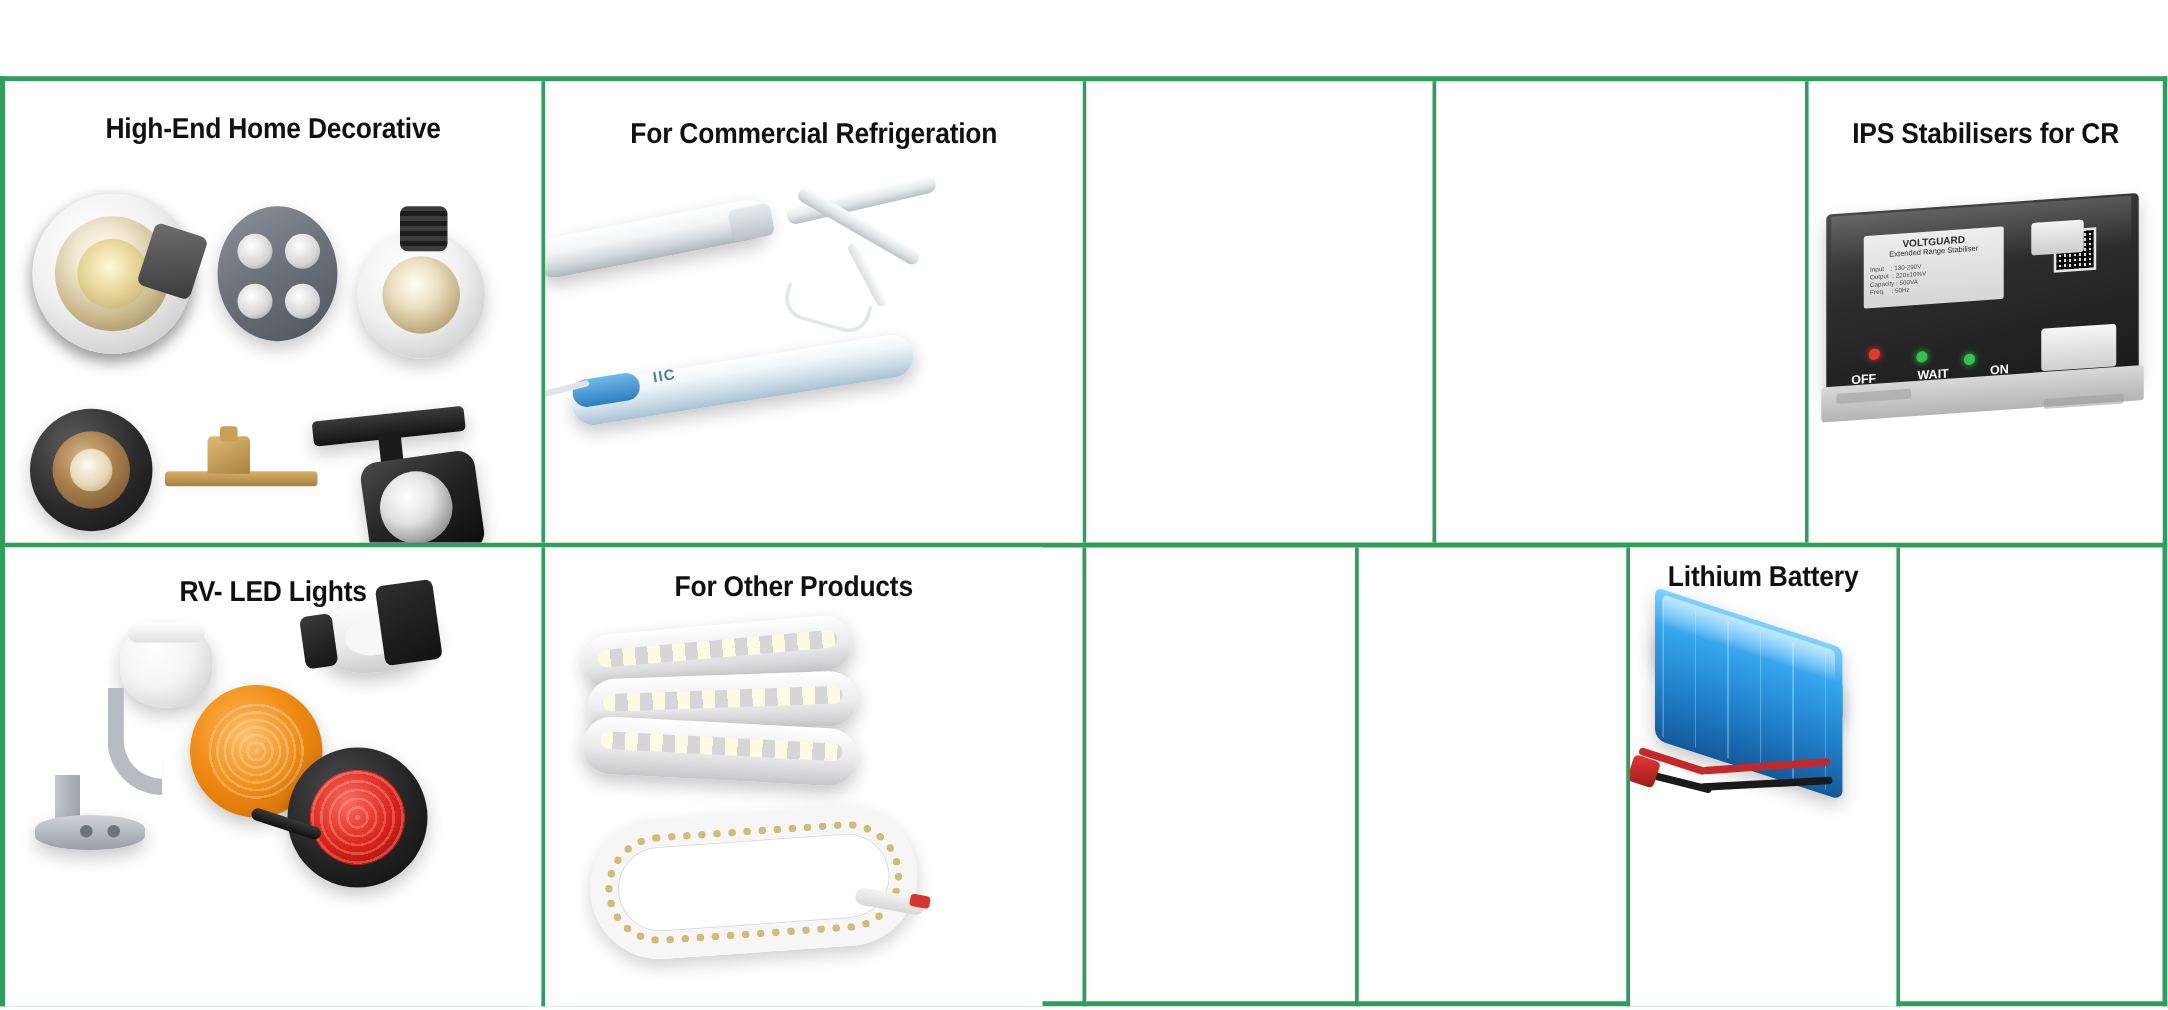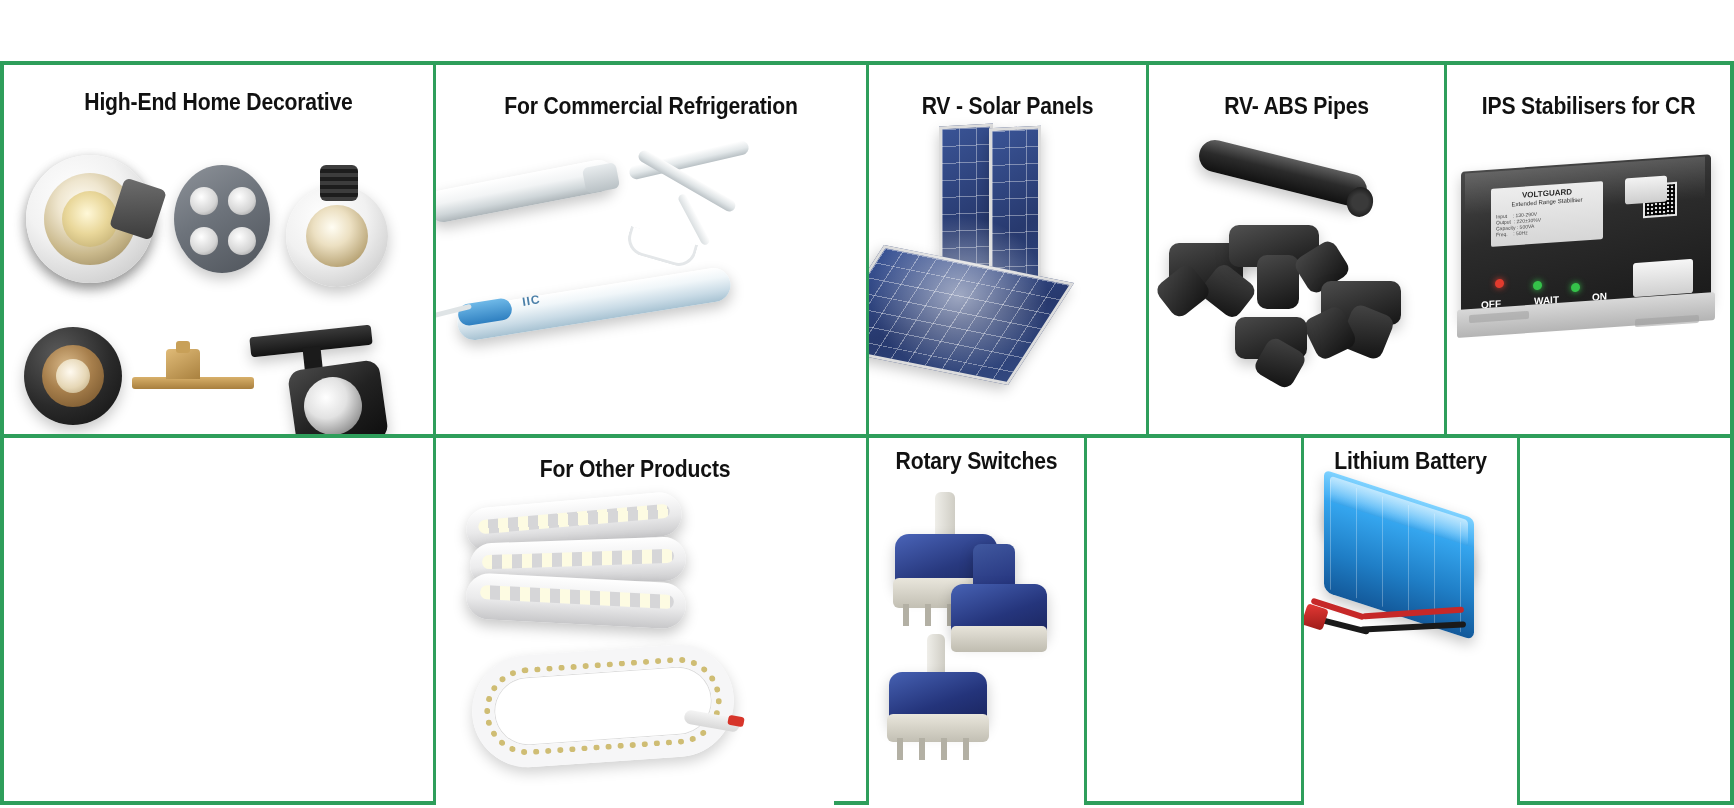--- a/index.html
+++ b/index.html
@@ -170,58 +170,21 @@
       <div class="art" style="left:190px;top:170px;width:70px;height:26px;border-radius:0 0 18px 18px;border:3px solid #e4e7e9;border-top:none;box-sizing:border-box;transform:rotate(16deg);"></div>
       <div class="art" style="left:230px;top:150px;width:56px;height:9px;border-radius:5px;transform:rotate(62deg);background:linear-gradient(to bottom,#ffffff,#d9dee0);"></div>
 
       <div class="art cyl shadow-soft" style="left:20px;top:222px;width:276px;height:34px;transform:rotate(-9deg);background:linear-gradient(to bottom,#ffffff 0%,#f0f6f9 30%,#c9dbe6 70%,#a7c2d2 100%);"></div>
       <div class="art" style="left:22px;top:236px;width:54px;height:22px;border-radius:11px;transform:rotate(-9deg);background:linear-gradient(to bottom,#6fb9e8,#2e7fc0);"></div>
       <div class="art" style="left:-8px;top:244px;width:44px;height:5px;border-radius:3px;transform:rotate(-14deg);background:#dfe4e6;"></div>
       <div class="art" style="left:86px;top:228px;width:26px;height:11px;transform:rotate(-9deg);color:#4a7fa8;font-size:12px;font-weight:700;letter-spacing:1px;">IIC</div>
     </div>
   </div>
 
-  <div class="cell" style="left:869px;top:65px;width:277px;height:369px;">
-    <div class="cell-title" style="top:28px;">RV - Solar Panels</div>
-
-    <div style="position:absolute;inset:0;">
-
-      <div class="art panel shadow-soft" style="left:70px;top:60px;width:54px;height:190px;transform:skewY(-3deg);"></div>
-      <div class="art panel shadow-soft" style="left:120px;top:62px;width:52px;height:188px;transform:skewY(-3deg);"></div>
-
-      <div class="art panel shadow-soft" style="left:-18px;top:190px;width:190px;height:120px;transform:matrix(1,0.20,-0.55,0.85,0,0);"></div>
-
-      <div class="art" style="left:0px;top:150px;width:180px;height:160px;background:radial-gradient(ellipse at 50% 50%, rgba(255,255,255,.55) 0%, rgba(255,255,255,0) 70%);"></div>
-    </div>
-  </div>
-
-  <div class="cell" style="left:1149px;top:65px;width:295px;height:369px;">
-    <div class="cell-title" style="top:28px;">RV- ABS Pipes</div>
-
-    <div style="position:absolute;inset:0;">
-
-      <div class="art shadow-soft" style="left:48px;top:92px;width:172px;height:32px;border-radius:16px;transform:rotate(14deg);background:linear-gradient(to bottom,#5f5f5f 0%,#2b2b2b 45%,#111 100%);"></div>
-      <div class="art" style="left:198px;top:122px;width:26px;height:30px;border-radius:50%;transform:rotate(14deg);background:radial-gradient(circle,#3a3a3a 40%,#0c0c0c 100%);"></div>
-
-      <div class="art shadow-soft" style="left:20px;top:178px;width:74px;height:46px;border-radius:10px;background:linear-gradient(160deg,#4a4a4a,#161616);"></div>
-      <div class="art" style="left:56px;top:206px;width:46px;height:40px;border-radius:10px;transform:rotate(38deg);background:linear-gradient(160deg,#444,#141414);"></div>
-      <div class="art" style="left:12px;top:206px;width:44px;height:40px;border-radius:10px;transform:rotate(-38deg);background:linear-gradient(160deg,#444,#141414);"></div>
-
-      <div class="art shadow-soft" style="left:80px;top:160px;width:90px;height:42px;border-radius:10px;background:linear-gradient(160deg,#515151,#171717);"></div>
-      <div class="art" style="left:108px;top:190px;width:42px;height:54px;border-radius:10px;background:linear-gradient(160deg,#4a4a4a,#131313);"></div>
-      <div class="art" style="left:150px;top:182px;width:46px;height:40px;border-radius:10px;transform:rotate(-32deg);background:linear-gradient(160deg,#474747,#131313);"></div>
-
-      <div class="art shadow-soft" style="left:172px;top:216px;width:80px;height:44px;border-radius:10px;background:linear-gradient(160deg,#4d4d4d,#151515);"></div>
-      <div class="art" style="left:196px;top:244px;width:44px;height:46px;border-radius:10px;transform:rotate(22deg);background:linear-gradient(160deg,#464646,#121212);"></div>
-      <div class="art" style="left:160px;top:246px;width:42px;height:44px;border-radius:10px;transform:rotate(-26deg);background:linear-gradient(160deg,#464646,#121212);"></div>
-
-      <div class="art shadow-soft" style="left:86px;top:252px;width:72px;height:42px;border-radius:10px;background:linear-gradient(160deg,#4a4a4a,#141414);"></div>
-      <div class="art" style="left:110px;top:278px;width:42px;height:40px;border-radius:10px;transform:rotate(30deg);background:linear-gradient(160deg,#444,#111);"></div>
-    </div>
-  </div>
+
 
   <div class="cell" style="left:1447px;top:65px;width:283px;height:369px;">
     <div class="cell-title" style="top:28px;">IPS Stabilisers for CR</div>
 
     <div style="position:absolute;inset:0;">
 
       <div class="art shadow-soft" style="left:14px;top:98px;width:250px;height:148px;transform:skewY(-4deg);
            background:linear-gradient(170deg,#4a4a4a 0%,#2c2c2c 40%,#1a1a1a 100%);border-radius:4px;"></div>
 
       <div class="art" style="left:18px;top:100px;width:240px;height:42px;transform:skewY(-4deg);
@@ -267,20 +230,56 @@
         <span>ON</span>
       </div>
 
       <div class="art" style="left:10px;top:236px;width:258px;height:28px;transform:skewY(-4deg);
            background:linear-gradient(to bottom,#d8d8d8,#b4b4b4);border-radius:3px;"></div>
       <div class="art" style="left:22px;top:248px;width:60px;height:8px;transform:skewY(-4deg);background:#9e9e9e;border-radius:2px;opacity:.55;"></div>
       <div class="art" style="left:188px;top:252px;width:64px;height:8px;transform:skewY(-4deg);background:#9e9e9e;border-radius:2px;opacity:.55;"></div>
     </div>
   </div>
 
+  <div class="cell" style="left:4px;top:438px;width:429px;height:367px;">
+    <div class="cell-title" style="top:22px;">RV- LED Lights</div>
+
+    <div style="position:absolute;inset:0;">
+
+      <div class="art shadow-soft" style="left:92px;top:62px;width:74px;height:66px;border-radius:40% 40% 46% 46%;
+           background:radial-gradient(circle at 38% 30%,#ffffff 0%,#f4f4f4 45%,#d6d6d6 80%,#bcbcbc 100%);"></div>
+      <div class="art" style="left:98px;top:60px;width:62px;height:16px;border-radius:10px;background:linear-gradient(to bottom,#fff,#e0e0e0);"></div>
+      <div class="art" style="left:82px;top:112px;width:44px;height:86px;border:13px solid #b8bcc0;border-radius:0 0 0 60px;border-top:none;border-right:none;box-sizing:border-box;"></div>
+      <div class="art" style="left:40px;top:182px;width:20px;height:44px;background:linear-gradient(to right,#c3c7cb,#9fa4a9);"></div>
+      <div class="art shadow-soft" style="left:24px;top:214px;width:88px;height:28px;border-radius:50%/40%;
+           background:linear-gradient(to bottom,#cfd3d7,#9aa0a6);"></div>
+      <div class="art" style="left:60px;top:222px;width:10px;height:10px;border-radius:50%;background:#6d7479;"></div>
+      <div class="art" style="left:82px;top:222px;width:10px;height:10px;border-radius:50%;background:#6d7479;"></div>
+
+      <div class="art shadow-soft" style="left:148px;top:110px;width:106px;height:106px;border-radius:50%;
+           background:radial-gradient(circle at 38% 32%,#ffb24d 0%,#f08a12 45%,#c96903 100%);"></div>
+      <div class="art" style="left:162px;top:124px;width:78px;height:78px;border-radius:50%;
+           background:repeating-radial-gradient(circle,rgba(255,255,255,.25) 0 2px,rgba(0,0,0,0) 2px 6px),
+           radial-gradient(circle at 40% 34%,#ffc06a 0%,#ef8d17 60%,#c36702 100%);"></div>
+
+      <div class="art shadow-soft" style="left:248px;top:42px;width:96px;height:58px;border-radius:50%/55%;
+           background:linear-gradient(to bottom,#ffffff,#eaeaea 60%,#cccccc 100%);transform:rotate(-6deg);"></div>
+      <div class="art" style="left:272px;top:56px;width:48px;height:30px;border-radius:50%/55%;background:#f7f7f7;transform:rotate(-6deg);"></div>
+      <div class="art" style="left:300px;top:28px;width:46px;height:64px;border-radius:6px;background:linear-gradient(160deg,#2e2e2e,#121212);transform:rotate(-8deg);"></div>
+      <div class="art" style="left:238px;top:54px;width:26px;height:42px;border-radius:6px;background:linear-gradient(160deg,#3a3a3a,#141414);transform:rotate(-8deg);"></div>
+
+      <div class="art shadow-soft" style="left:226px;top:160px;width:112px;height:112px;border-radius:50%;
+           background:radial-gradient(circle at 38% 30%,#4a4a4a 0%,#232323 55%,#0c0c0c 100%);"></div>
+      <div class="art" style="left:244px;top:178px;width:76px;height:76px;border-radius:50%;
+           background:repeating-radial-gradient(circle,rgba(255,255,255,.22) 0 2px,rgba(0,0,0,0) 2px 7px),
+           radial-gradient(circle at 40% 34%,#ff6a5e 0%,#d92116 55%,#8d1009 100%);"></div>
+      <div class="art" style="left:196px;top:216px;width:58px;height:10px;border-radius:5px;transform:rotate(18deg);
+           background:linear-gradient(to bottom,#3a3a3a,#111);"></div>
+    </div>
+  </div>
 
   <div class="cell" style="left:436px;top:438px;width:398px;height:367px;">
     <div class="cell-title" style="top:18px;">For Other Products</div>
 
     <div style="position:absolute;inset:0;">
 
       <div class="art shadow-soft" style="left:30px;top:62px;width:216px;height:44px;border-radius:22px;
            background:linear-gradient(to bottom,#ffffff,#e9e9ea 55%,#c9c9cb 100%);transform:rotate(-5deg);"></div>
       <div class="art" style="left:42px;top:74px;width:192px;height:14px;transform:rotate(-5deg);
            background:repeating-linear-gradient(to right,#fdfbe2 0 10px,#d6d6d8 10px 20px);border-radius:7px;"></div>
@@ -299,53 +298,20 @@
            border:22px solid rgba(246,246,247,.97);box-sizing:border-box;transform:rotate(-4deg);
            box-shadow:0 6px 14px rgba(0,0,0,.18), inset 0 0 0 1px #dcdcdc;"></div>
       <div class="art" style="left:48px;top:224px;width:238px;height:88px;border-radius:46px;
            border:6px dotted #c9b45e;box-sizing:border-box;transform:rotate(-4deg);opacity:.85;"></div>
       <div class="art" style="left:248px;top:276px;width:56px;height:14px;border-radius:7px;transform:rotate(10deg);
            background:linear-gradient(to bottom,#f4f4f4,#d8d8d8);"></div>
       <div class="art" style="left:292px;top:278px;width:16px;height:10px;border-radius:3px;background:#d7352a;transform:rotate(10deg);"></div>
     </div>
   </div>
 
-  <div class="cell" style="left:869px;top:438px;width:215px;height:367px;">
-    <div class="cell-title" style="top:10px;">Rotary Switches</div>
-
-    <div style="position:absolute;inset:0;">
-
-      <div class="art" style="left:66px;top:54px;width:20px;height:50px;border-radius:6px;background:linear-gradient(to right,#efeee9,#cfcdc4);"></div>
-      <div class="art shadow-soft" style="left:26px;top:96px;width:102px;height:58px;border-radius:14px;
-           background:linear-gradient(160deg,#4a64b8 0%,#28397f 55%,#1a2559 100%);"></div>
-      <div class="art" style="left:24px;top:140px;width:106px;height:30px;border-radius:6px;
-           background:linear-gradient(to bottom,#e9e6dc,#c2bfb3);"></div>
-      <div class="art" style="left:34px;top:166px;width:6px;height:22px;background:#b3b0a4;"></div>
-      <div class="art" style="left:56px;top:166px;width:6px;height:22px;background:#b3b0a4;"></div>
-      <div class="art" style="left:78px;top:166px;width:6px;height:22px;background:#b3b0a4;"></div>
-      <div class="art" style="left:100px;top:166px;width:6px;height:22px;background:#b3b0a4;"></div>
-
-      <div class="art shadow-soft" style="left:104px;top:106px;width:42px;height:48px;border-radius:8px;
-           background:linear-gradient(160deg,#40589f,#22307a);"></div>
-      <div class="art shadow-soft" style="left:82px;top:146px;width:96px;height:56px;border-radius:12px;
-           background:linear-gradient(160deg,#4762b4 0%,#25357c 55%,#19235a 100%);"></div>
-      <div class="art" style="left:82px;top:188px;width:96px;height:26px;border-radius:5px;
-           background:linear-gradient(to bottom,#e7e4da,#bfbcb0);"></div>
-
-      <div class="art" style="left:58px;top:196px;width:18px;height:46px;border-radius:6px;background:linear-gradient(to right,#efeee9,#cfcdc4);"></div>
-      <div class="art shadow-soft" style="left:20px;top:234px;width:98px;height:56px;border-radius:13px;
-           background:linear-gradient(160deg,#4661b2 0%,#24347b 55%,#182259 100%);"></div>
-      <div class="art" style="left:18px;top:276px;width:102px;height:28px;border-radius:6px;
-           background:linear-gradient(to bottom,#e9e6dc,#c2bfb3);"></div>
-      <div class="art" style="left:28px;top:300px;width:6px;height:22px;background:#b3b0a4;"></div>
-      <div class="art" style="left:50px;top:300px;width:6px;height:22px;background:#b3b0a4;"></div>
-      <div class="art" style="left:72px;top:300px;width:6px;height:22px;background:#b3b0a4;"></div>
-      <div class="art" style="left:94px;top:300px;width:6px;height:22px;background:#b3b0a4;"></div>
-    </div>
-  </div>
 
 
   <div class="cell" style="left:1304px;top:438px;width:213px;height:367px;">
     <div class="cell-title" style="top:-10px;padding-top:20px;">Lithium Battery</div>
 
     <div style="position:absolute;inset:0;">
 
       <div class="art shadow-soft" style="left:20px;top:56px;width:150px;height:60px;transform:skewY(18deg);border-radius:6px;
            background:linear-gradient(to bottom,#7fd2ff 0%,#3aa9f2 50%,#1f7fc8 100%);"></div>
       <div class="art shadow-soft" style="left:20px;top:86px;width:150px;height:92px;transform:skewY(18deg);border-radius:0 0 8px 8px;

